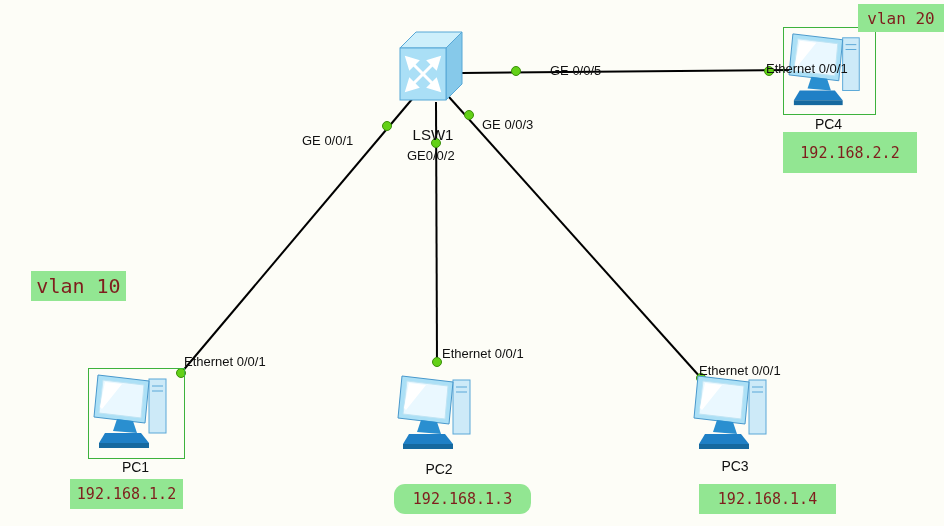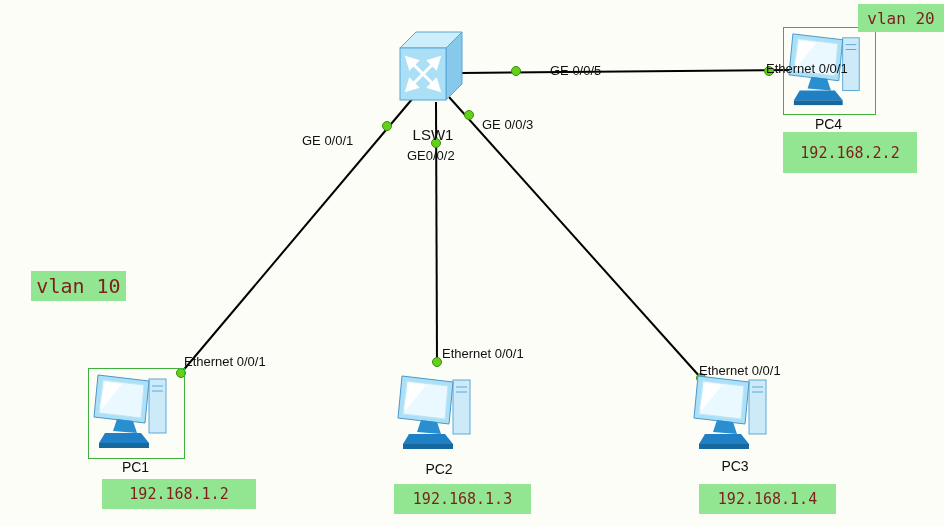--- a/index.html
+++ b/index.html
@@ -82,38 +82,38 @@
       <line x1="60" y1="20" x2="71" y2="20" stroke="#5aa8d8"></line>
       <polygon points="6,4 57,10 53,52 2,46" fill="#ace0f6" stroke="#4898cc"></polygon>
       <polygon points="11,9 52,14 49,47 7,42" fill="#eaf8ff" stroke="#bfe4f4"></polygon>
       <polygon points="13,11 30,13 10,38 8,36" fill="#ffffff"></polygon>
       <polygon points="25,48 41,50 45,62 21,60" fill="#2a8fd0"></polygon>
       <polygon points="13,62 49,62 57,72 7,72" fill="#1f80c6"></polygon>
       <rect x="7" y="72" width="50" height="5" fill="#16699f"></rect>
     </svg>
   </div>
   <div class="node-label" style="left:88px;top:459px;width:95px;">PC1</div>
-  <div class="green-box" style="left:70px;top:479px;width:154px;height:30px;margin-left:32px;">192.168.1.2</div>
+  <div class="green-box" style="left:70px;top:479px;width:113px;height:30px;">192.168.1.2</div>
   <div class="port-label" style="left:184px;top:354px;">Ethernet 0/0/1</div>
 
   <div class="icon-box" style="left:396px;top:372px;">
     <svg width="86" height="82" viewBox="0 0 86 82">
       <rect x="57" y="8" width="17" height="54" fill="#cdeaf8" stroke="#5aa8d8"></rect>
       <line x1="60" y1="15" x2="71" y2="15" stroke="#5aa8d8"></line>
       <line x1="60" y1="20" x2="71" y2="20" stroke="#5aa8d8"></line>
       <polygon points="6,4 57,10 53,52 2,46" fill="#ace0f6" stroke="#4898cc"></polygon>
       <polygon points="11,9 52,14 49,47 7,42" fill="#eaf8ff" stroke="#bfe4f4"></polygon>
       <polygon points="13,11 30,13 10,38 8,36" fill="#ffffff"></polygon>
       <polygon points="25,48 41,50 45,62 21,60" fill="#2a8fd0"></polygon>
       <polygon points="13,62 49,62 57,72 7,72" fill="#1f80c6"></polygon>
       <rect x="7" y="72" width="50" height="5" fill="#16699f"></rect>
     </svg>
   </div>
   <div class="node-label" style="left:396px;top:461px;width:86px;">PC2</div>
-  <div class="green-box" style="left:394px;top:484px;width:137px;height:30px;">192.168.1.3</div>
+  <div class="green-box" style="left:394px;top:484px;width:137px;height:30px;border-radius:11px;">192.168.1.3</div>
   <div class="port-label" style="left:442px;top:346px;">Ethernet 0/0/1</div>
 
   <div class="icon-box" style="left:692px;top:372px;">
     <svg width="86" height="82" viewBox="0 0 86 82">
       <rect x="57" y="8" width="17" height="54" fill="#cdeaf8" stroke="#5aa8d8"></rect>
       <line x1="60" y1="15" x2="71" y2="15" stroke="#5aa8d8"></line>
       <line x1="60" y1="20" x2="71" y2="20" stroke="#5aa8d8"></line>
       <polygon points="6,4 57,10 53,52 2,46" fill="#ace0f6" stroke="#4898cc"></polygon>
       <polygon points="11,9 52,14 49,47 7,42" fill="#eaf8ff" stroke="#bfe4f4"></polygon>
       <polygon points="13,11 30,13 10,38 8,36" fill="#ffffff"></polygon>

